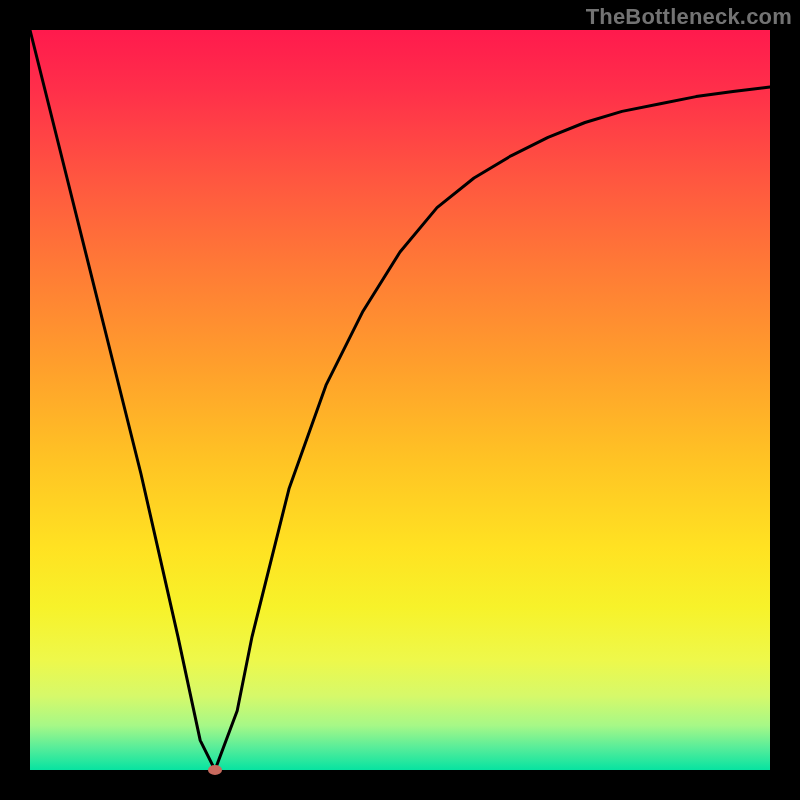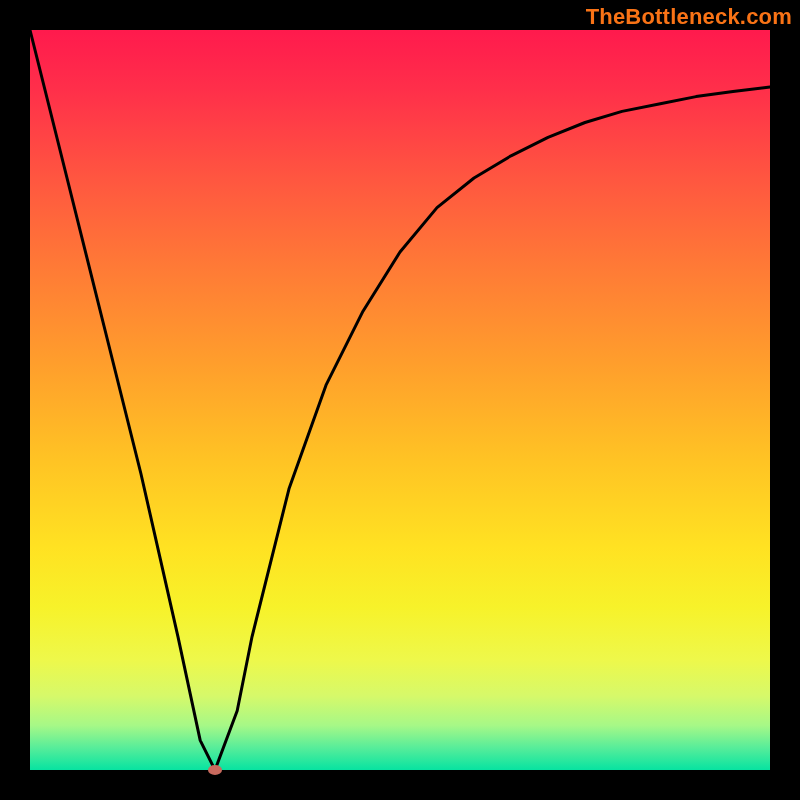--- a/index.html
+++ b/index.html
@@ -32,21 +32,21 @@
       #07e3a1 100%
     );
   }
   .watermark {
     position: absolute;
     top: 4px;
     right: 8px;
     font-family: Arial, Helvetica, sans-serif;
     font-size: 22px;
     font-weight: 600;
-    color: #f97316;
+    color: #737373;
     letter-spacing: 0.2px;
   }
   svg.curve {
     position: absolute;
     left: 0;
     top: 0;
     width: 800px;
     height: 800px;
     pointer-events: none;
   }

